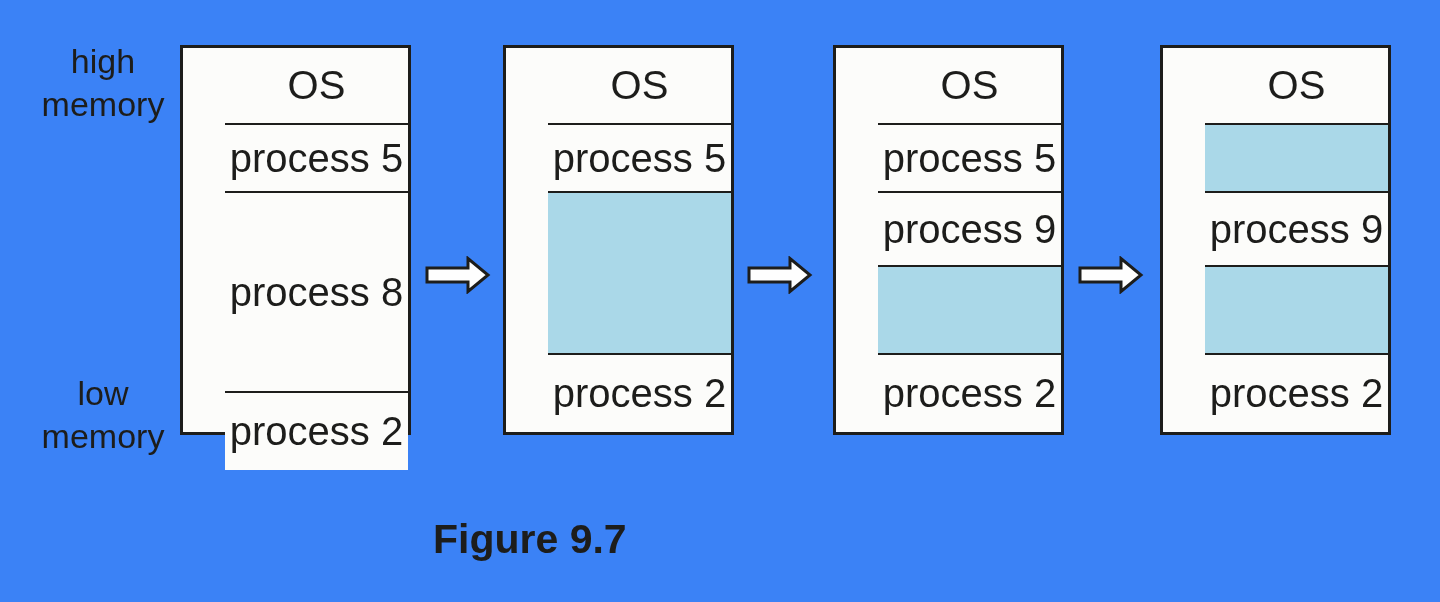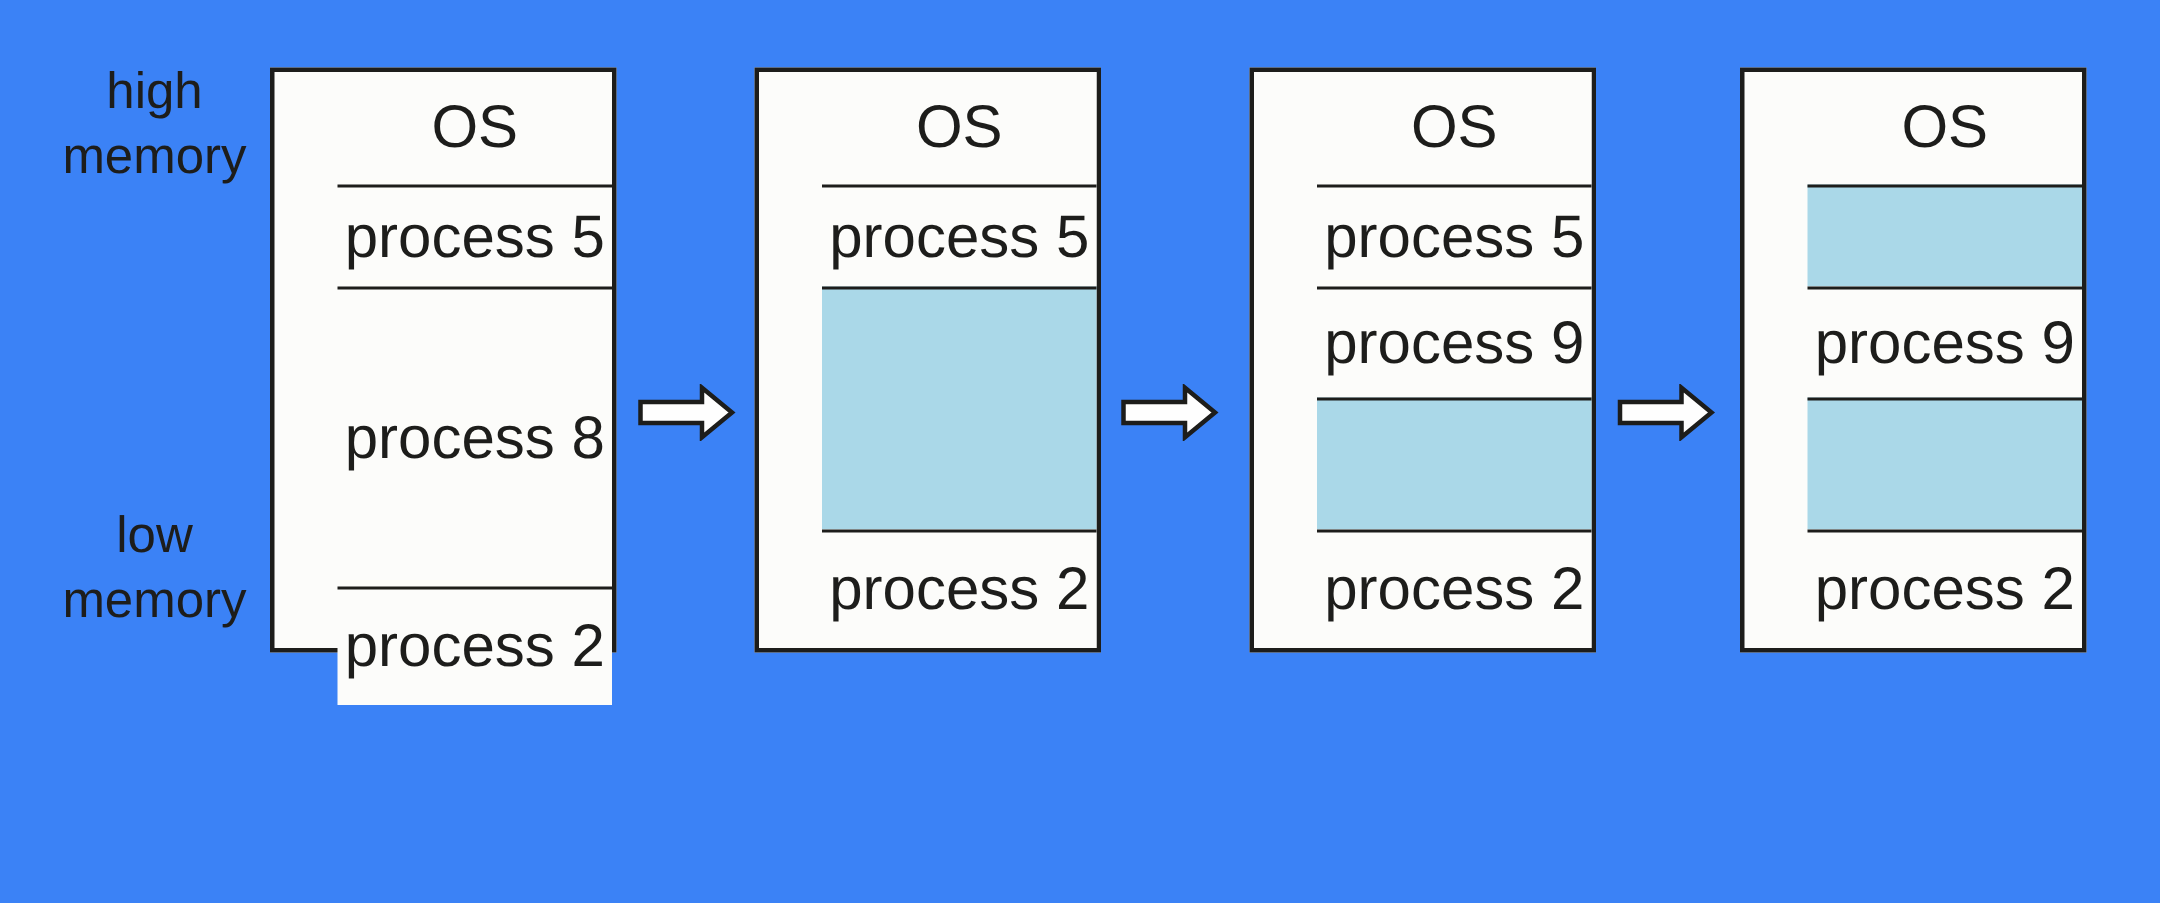--- a/index.html
+++ b/index.html
@@ -14,21 +14,21 @@
   }
   .side-label {
     position: absolute;
     width: 150px;
     text-align: center;
     font-size: 34px;
     line-height: 43px;
     color: var(--line, #1d1d1b);
   }
   .side-label.high { left: 28px; top: 40px; }
-  .side-label.low  { left: 28px; top: 336px; }
+  .side-label.low  { left: 28px; top: 372px; }
   .side-label span { display: block; }
 
   .mem-col {
     position: absolute;
     top: 45px;
     width: 231px;
     height: 390px;
     box-sizing: border-box;
     border: 3px solid var(--line, #1d1d1b);
     background: var(--segfill, #fcfcfa);
@@ -158,15 +158,16 @@
       <polygon points="2,12 43,12 43,2.5 63,19 43,35.5 43,26 2,26" fill="#fefefe" stroke="#1d1d1b" stroke-width="3" stroke-linejoin="miter"></polygon>
     </svg>
   </div>
   <div class="arrow a3">
     <svg width="66" height="38" viewBox="0 0 66 38">
       <polygon points="2,12 43,12 43,2.5 63,19 43,35.5 43,26 2,26" fill="#fefefe" stroke="#1d1d1b" stroke-width="3" stroke-linejoin="miter"></polygon>
     </svg>
   </div>
 
   <div class="caption">
+    <span class="cap-label">Figure 9.7</span>
   </div>
 
 </div>
 
 </body></html>

